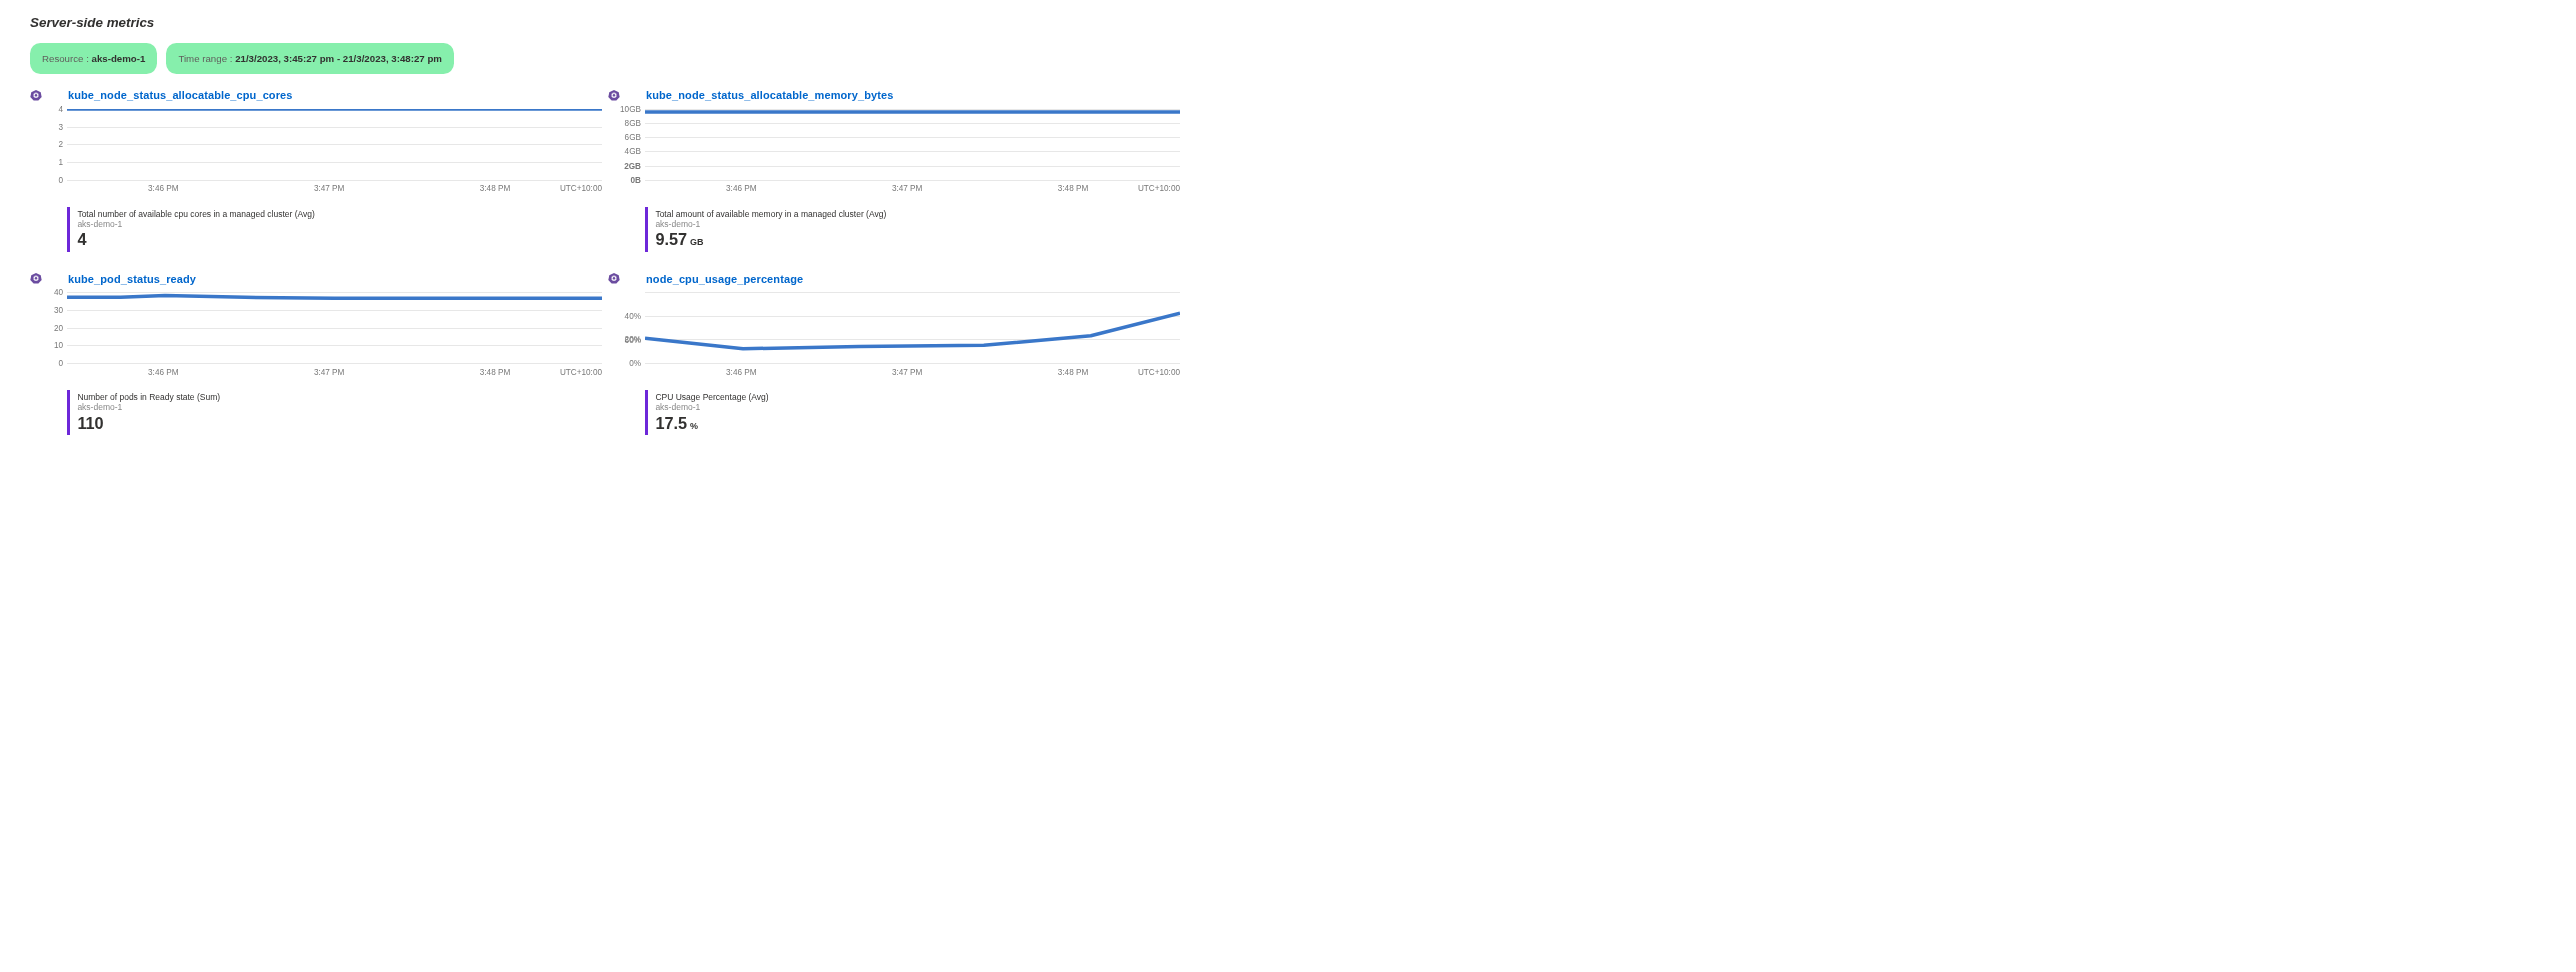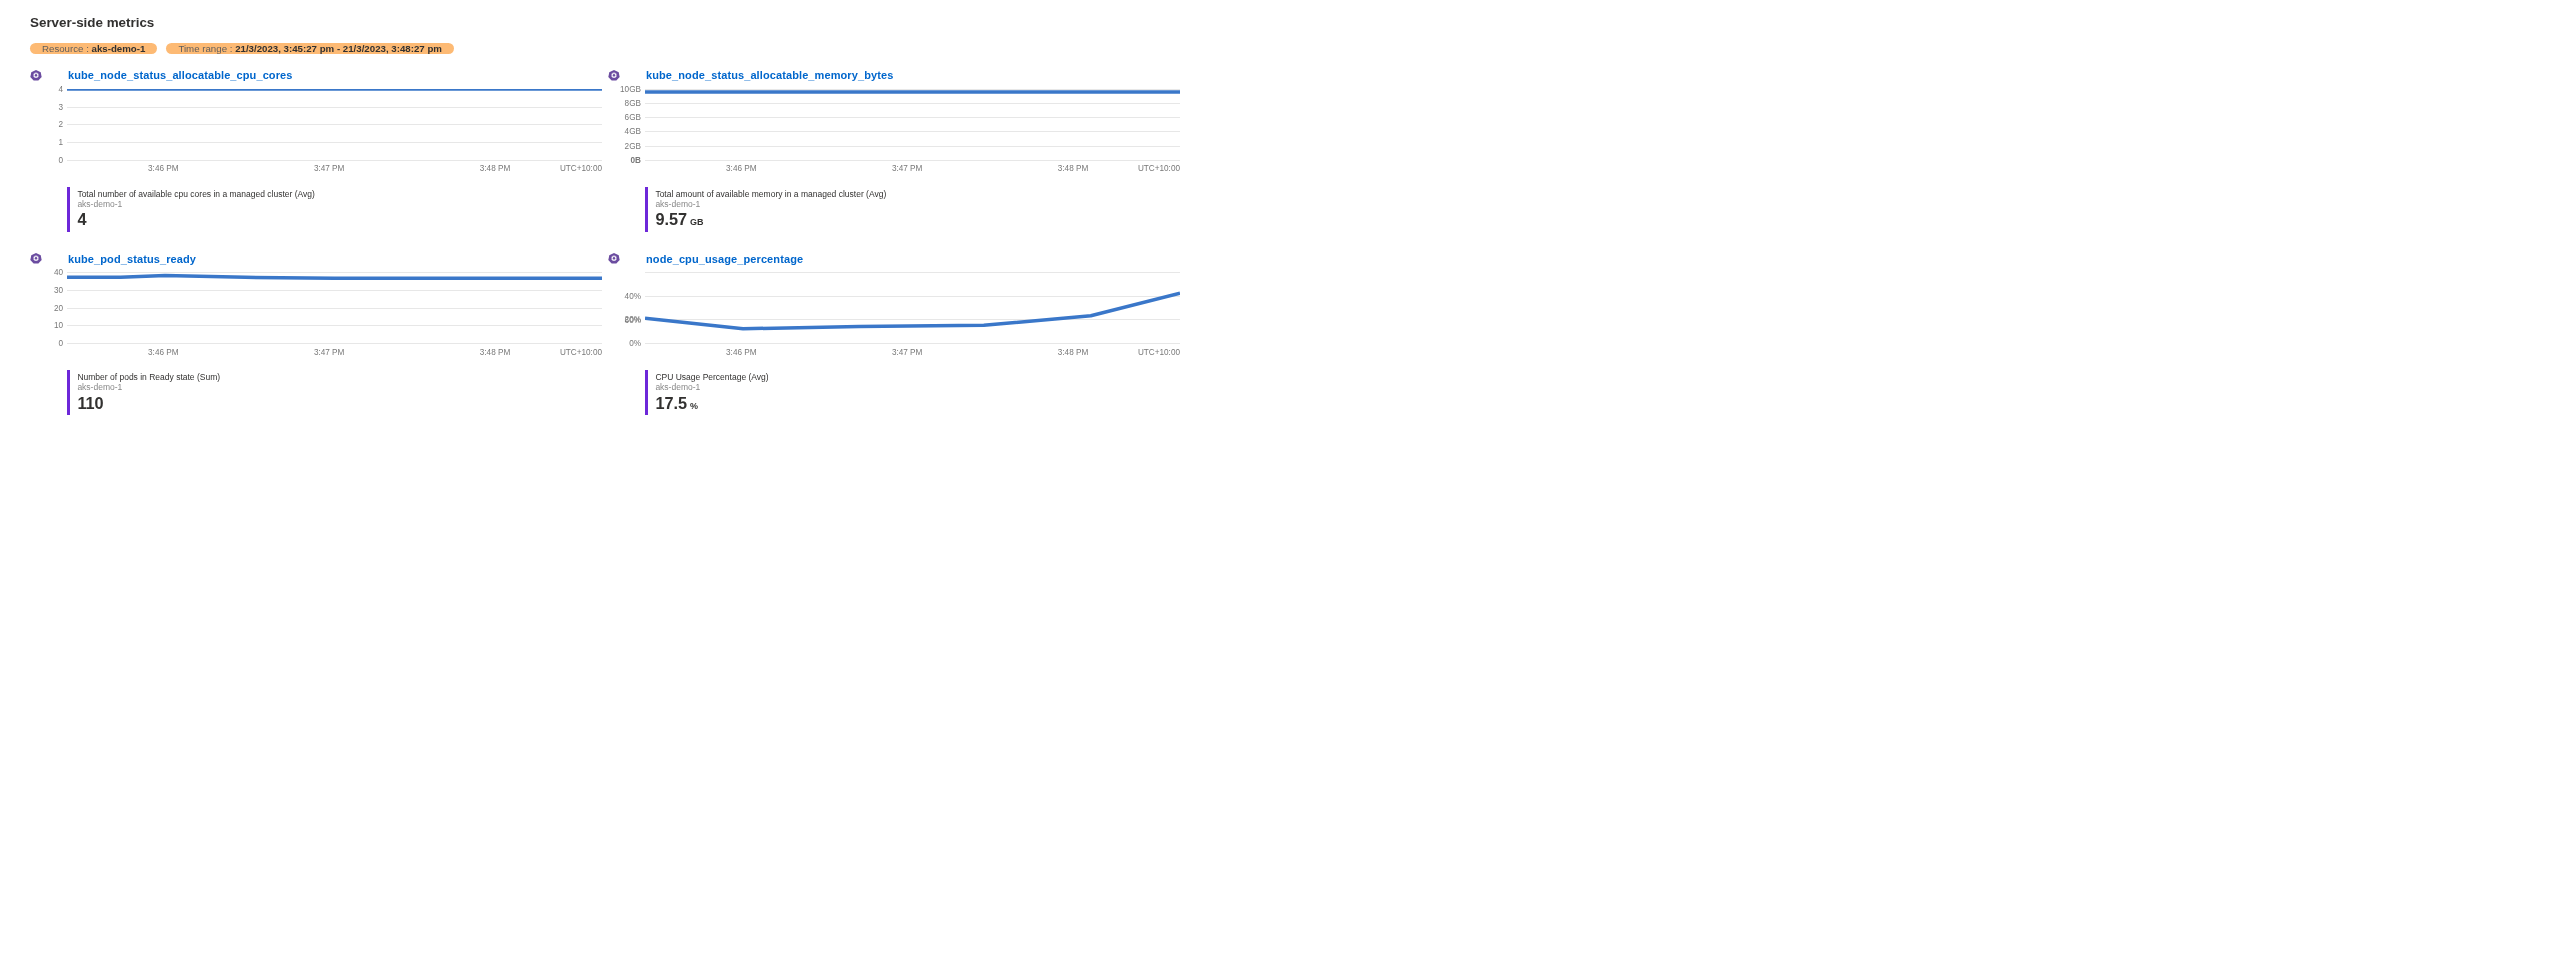--- a/index.html
+++ b/index.html
@@ -8,30 +8,31 @@
     background: #fff;
     color: #323130;
     padding: 15px 30px;
     font-size: 9.7px;
   }
   .page-title {
     font-size: 13.4px;
     font-weight: 600;
     color: #323130;
     margin-bottom: 13.4px;
+    font-style: italic;
   }
   .pills {
     display: flex;
     gap: 9px;
     margin-bottom: 15px;
   }
   .pill {
-    background: #fdba74;
+    background: #86efac;
     border-radius: 10.4px;
-    padding: 0 12px;
+    padding: 10px 12px;
     font-size: 9.7px;
     color: #323130;
   }
   .pill .lbl { color: #605e5c; }
   .pill .val { font-weight: 700; }
   .grid {
     display: grid;
     grid-template-columns: 572px 572px;
     column-gap: 6px;
     row-gap: 21px;
@@ -196,21 +197,21 @@
           </svg>
         </span>
         <a class="metric-name">kube_node_status_allocatable_memory_bytes</a>
       </div>
       <div class="chart-area">
         <div class="plot">
           <div class="gridlines">
             <div class="gridline" style="top: 100%;"></div>
             <div class="ytick" style="top: 100%; font-weight: bold;">0B</div>
             <div class="gridline" style="top: 80%;"></div>
-            <div class="ytick" style="top: 80%;">2GB</div>
+            <div class="ytick" style="top: 80%; font-weight: bold;">2GB</div>
             <div class="gridline" style="top: 60%;"></div>
             <div class="ytick" style="top: 60%;">4GB</div>
             <div class="gridline" style="top: 40%;"></div>
             <div class="ytick" style="top: 40%;">6GB</div>
             <div class="gridline" style="top: 20%;"></div>
             <div class="ytick" style="top: 20%;">8GB</div>
             <div class="gridline" style="top: 0%;"></div>
             <div class="ytick" style="top: 0%;">10GB</div>
           </div>
           <svg class="line-svg" viewBox="0 0 1000 200" preserveAspectRatio="none">

